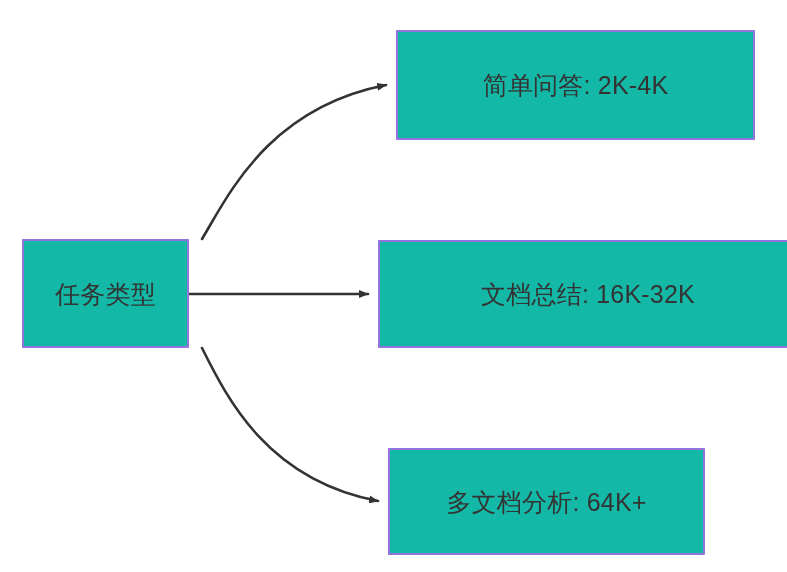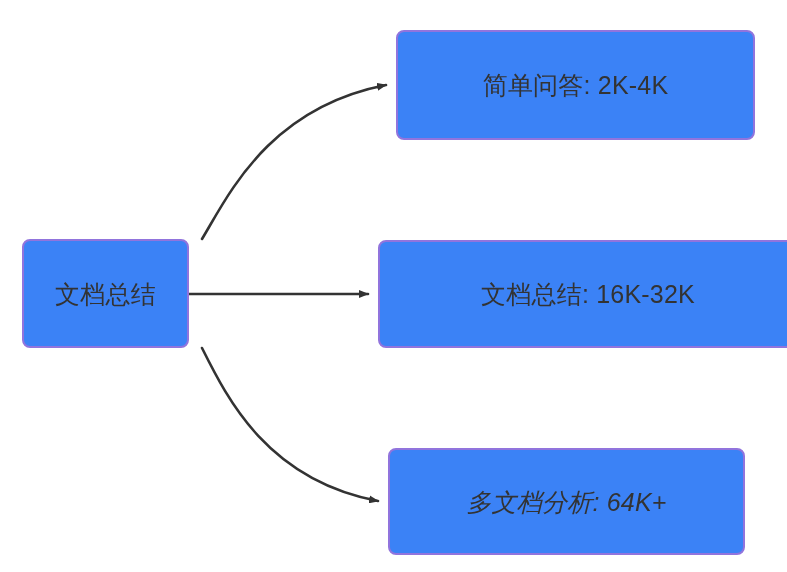--- a/index.html
+++ b/index.html
@@ -20,23 +20,23 @@
     position: absolute;
     left: 0;
     top: 0;
     width: 787px;
     height: 572px;
     pointer-events: none;
   }
   .node {
     position: absolute;
     box-sizing: border-box;
-    background: #3b82f6;
+    background: #14b8a6;
     border: 2px solid #9174dd;
-    border-radius: 8px;
+    border-radius: 1px;
     display: flex;
     align-items: center;
     justify-content: center;
     padding: 0 10px;
   }
   .node-label {
     color: #333333;
     font-size: 25px;
     line-height: 1.2;
     white-space: nowrap;
@@ -56,23 +56,22 @@
   }
   #node-doc-summary {
     left: 378px;
     top: 240px;
     width: 420px;
     height: 108px;
   }
   #node-multi-doc {
     left: 388px;
     top: 448px;
-    width: 357px;
+    width: 317px;
     height: 107px;
-    font-style: italic;
   }
 </style>
 </head>
 <body>
 
 <div id="canvas">
 
   <svg id="edge-layer" viewBox="0 0 787 572" width="787" height="572" xmlns="http://www.w3.org/2000/svg">
     <defs>
       <marker id="arrowhead" markerWidth="10" markerHeight="8" refX="9" refY="4" orient="auto" markerUnits="userSpaceOnUse">
@@ -81,21 +80,21 @@
     </defs>
 
     <path d="M 202,239 C 228,196 268,108 386,85" fill="none" stroke="#333333" stroke-width="2.6" stroke-linecap="round" marker-end="url(#arrowhead)"></path>
 
     <path d="M 189,294 L 368,294" fill="none" stroke="#333333" stroke-width="2.6" stroke-linecap="round" marker-end="url(#arrowhead)"></path>
 
     <path d="M 202,348 C 228,400 268,480 378,501" fill="none" stroke="#333333" stroke-width="2.6" stroke-linecap="round" marker-end="url(#arrowhead)"></path>
   </svg>
 
   <div class="node" id="node-source">
-    <span class="node-label">文档总结</span>
+    <span class="node-label">任务类型</span>
   </div>
 
   <div class="node" id="node-simple-qa">
     <span class="node-label">简单问答: 2K-4K</span>
   </div>
 
   <div class="node" id="node-doc-summary">
     <span class="node-label">文档总结: 16K-32K</span>
   </div>
 

